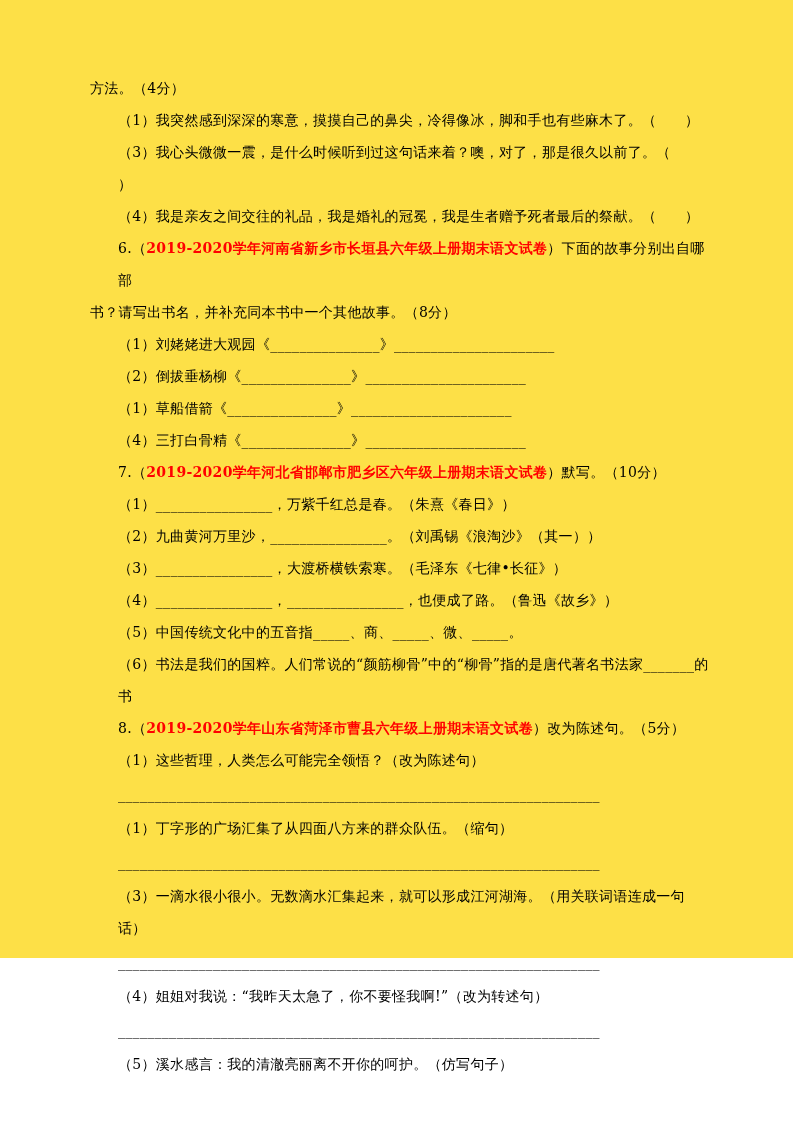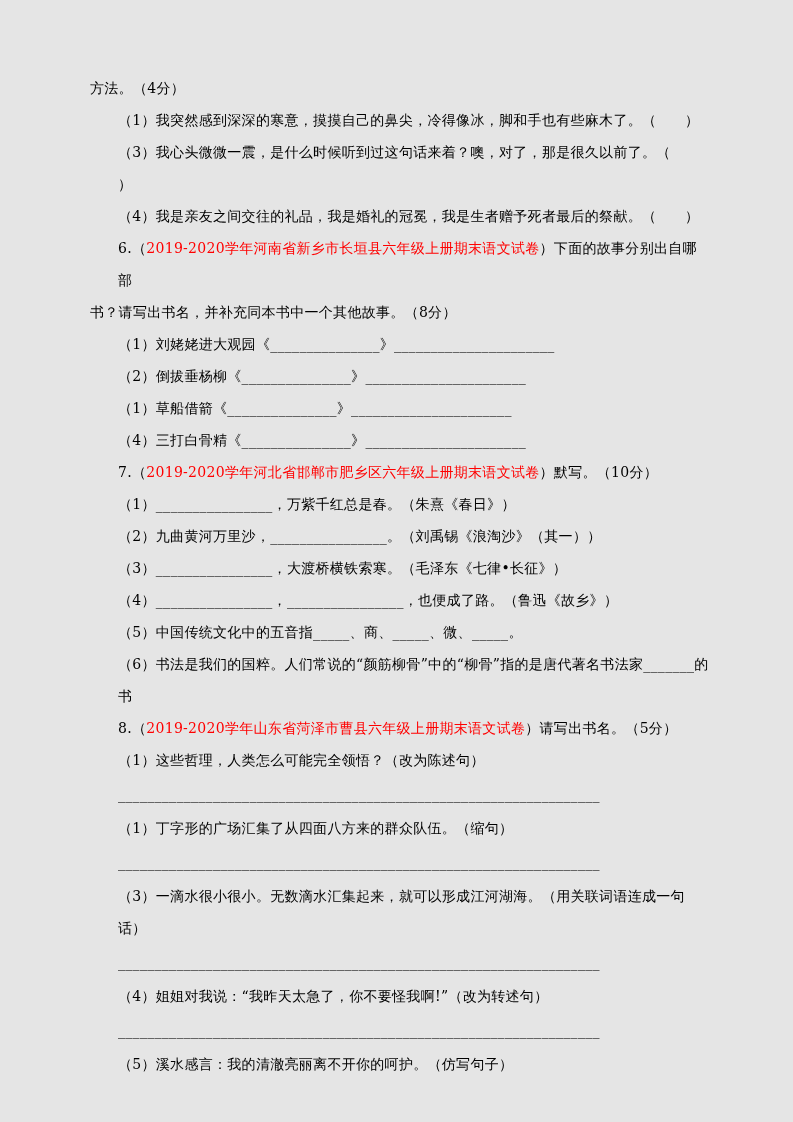--- a/index.html
+++ b/index.html
@@ -7,42 +7,42 @@
   body {
     width: 793px;
     height: 1122px;
     font-family: "DejaVu Serif", serif;
     color: #000000;
     overflow: hidden;
   }
   .page {
     position: relative;
     width: 793px;
-    height: 1122px;
-    background: #e5e5e5;
+    height: 958px;
+    background: #fde047;
   }
   .content {
     position: absolute;
     left: 90px;
     top: 72px;
     width: 620px;
   }
   .line {
     font-size: 14px;
     line-height: 32px;
     white-space: pre-wrap;
     word-break: break-all;
     letter-spacing: 0.3px;
     color: #000000;
   }
   .line.indent { padding-left: 28px; }
   .line.rule-line { line-height: 36px; }
   .seg.red {
     color: var(--accent-red, #ff0000);
-    font-weight: normal;
+    font-weight: bold;
   }
 </style>
 </head>
 <body style="background: rgb(255, 255, 255); color: rgb(0, 0, 0);">
 
 <div class="page">
   <div class="content" id="content">
       <div class="line"><span class="seg">方法。（4分）</span></div>
       <div class="line indent"><span class="seg">（1）我突然感到深深的寒意，摸摸自己的鼻尖，冷得像冰，脚和手也有些麻木了。（　　）</span></div>
       <div class="line indent"><span class="seg">（3）我心头微微一震，是什么时候听到过这句话来着？噢，对了，那是很久以前了。（　　）</span></div>
@@ -53,21 +53,21 @@
       <div class="line indent"><span class="seg">（2）倒拔垂杨柳《_______________》______________________</span></div>
       <div class="line indent"><span class="seg">（1）草船借箭《_______________》______________________</span></div>
       <div class="line indent"><span class="seg">（4）三打白骨精《_______________》______________________</span></div>
       <div class="line indent"><span class="seg">7.（</span><span class="seg red">2019-2020学年河北省邯郸市肥乡区六年级上册期末语文试卷</span><span class="seg">）默写。（10分）</span></div>
       <div class="line indent"><span class="seg">（1）________________，万紫千红总是春。（朱熹《春日》）</span></div>
       <div class="line indent"><span class="seg">（2）九曲黄河万里沙，________________。（刘禹锡《浪淘沙》（其一））</span></div>
       <div class="line indent"><span class="seg">（3）________________，大渡桥横铁索寒。（毛泽东《七律•长征》）</span></div>
       <div class="line indent"><span class="seg">（4）________________，________________，也便成了路。（鲁迅《故乡》）</span></div>
       <div class="line indent"><span class="seg">（5）中国传统文化中的五音指_____、商、_____、微、_____。</span></div>
       <div class="line indent"><span class="seg">（6）书法是我们的国粹。人们常说的“颜筋柳骨”中的“柳骨”指的是唐代著名书法家_______的书</span></div>
-      <div class="line indent"><span class="seg">8.（</span><span class="seg red">2019-2020学年山东省菏泽市曹县六年级上册期末语文试卷</span><span class="seg">）请写出书名。（5分）</span></div>
+      <div class="line indent"><span class="seg">8.（</span><span class="seg red">2019-2020学年山东省菏泽市曹县六年级上册期末语文试卷</span><span class="seg">）改为陈述句。（5分）</span></div>
       <div class="line indent"><span class="seg">（1）这些哲理，人类怎么可能完全领悟？（改为陈述句）</span></div>
       <div class="line indent rule-line"><span class="seg">__________________________________________________________________</span></div>
       <div class="line indent"><span class="seg">（1）丁字形的广场汇集了从四面八方来的群众队伍。（缩句）</span></div>
       <div class="line indent rule-line"><span class="seg">__________________________________________________________________</span></div>
       <div class="line indent"><span class="seg">（3）一滴水很小很小。无数滴水汇集起来，就可以形成江河湖海。（用关联词语连成一句话）</span></div>
       <div class="line indent rule-line"><span class="seg">__________________________________________________________________</span></div>
       <div class="line indent"><span class="seg">（4）姐姐对我说：“我昨天太急了，你不要怪我啊!”（改为转述句）</span></div>
       <div class="line indent rule-line"><span class="seg">__________________________________________________________________</span></div>
       <div class="line indent"><span class="seg">（5）溪水感言：我的清澈亮丽离不开你的呵护。（仿写句子）</span></div>
     </div>

